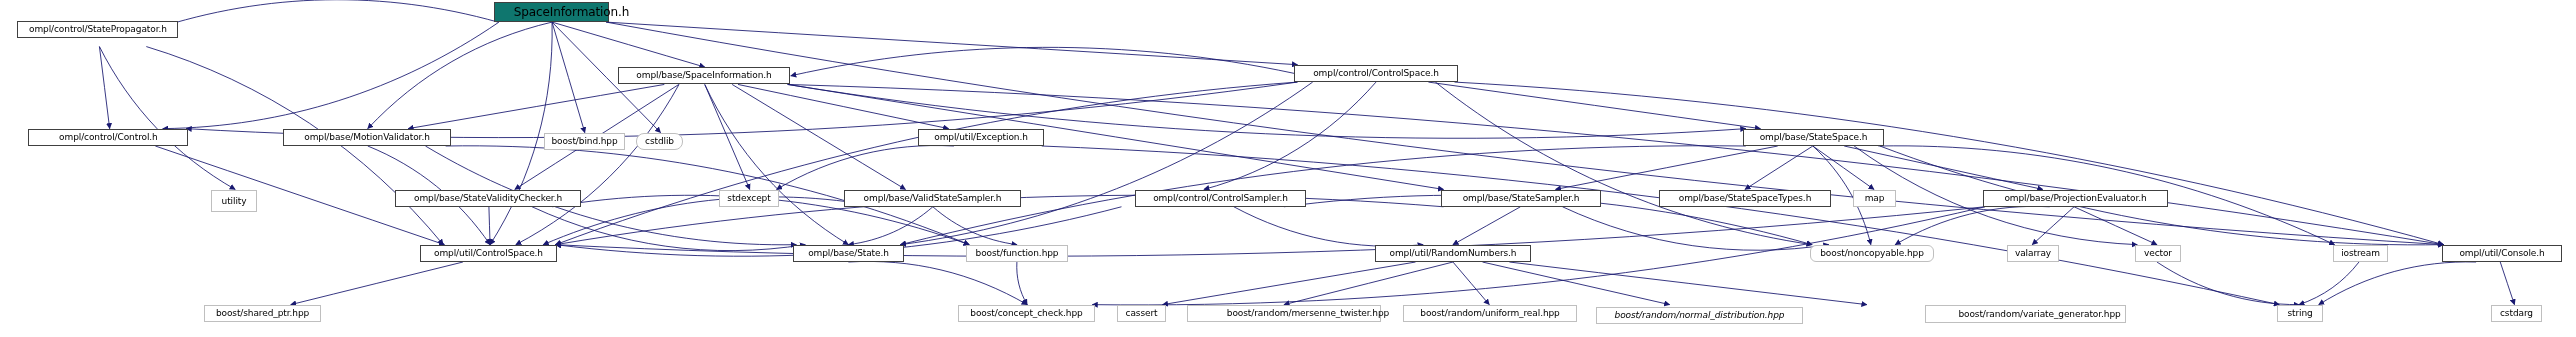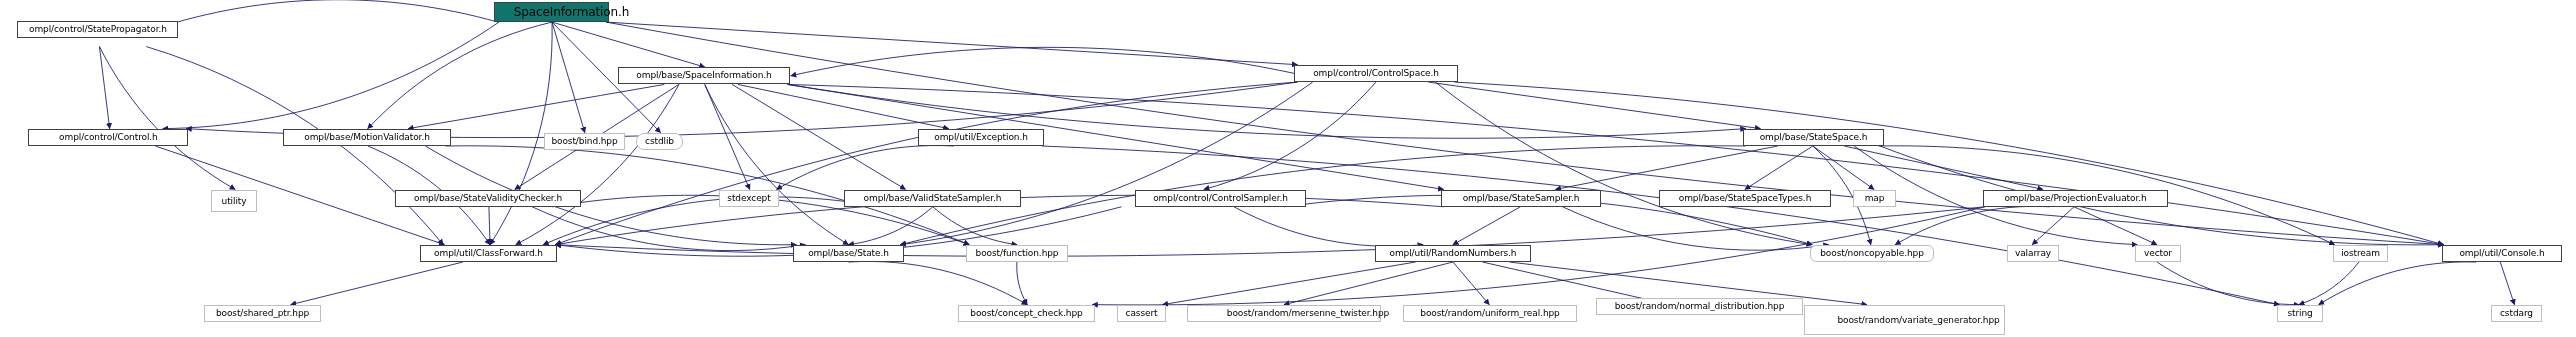--- a/index.html
+++ b/index.html
@@ -160,21 +160,21 @@
       <div class="node strong" style="left: 1659px; top: 190px; width: 172px; height: 17.4px;">
         <span>ompl/base/StateSpaceTypes.h</span>
       </div>
       <div class="node " style="left: 1853px; top: 190px; width: 43px; height: 17.4px;">
         <span>map</span>
       </div>
       <div class="node strong" style="left: 1983px; top: 190px; width: 185px; height: 17.4px;">
         <span>ompl/base/ProjectionEvaluator.h</span>
       </div>
       <div class="node strong" style="left: 420px; top: 245px; width: 137px; height: 17.4px;">
-        <span>ompl/util/ClassForward.h</span>
+        <span>ompl/util/ControlSpace.h</span>
       </div>
       <div class="node strong" style="left: 793px; top: 245px; width: 111px; height: 17.4px;">
         <span>ompl/base/State.h</span>
       </div>
       <div class="node " style="left: 966px; top: 245px; width: 102px; height: 17.4px;">
         <span>boost/function.hpp</span>
       </div>
       <div class="node strong" style="left: 1375px; top: 245px; width: 156px; height: 17.4px;">
         <span>ompl/util/RandomNumbers.h</span>
       </div>
@@ -201,24 +201,24 @@
       </div>
       <div class="node " style="left: 1117px; top: 305px; width: 49px; height: 17.4px;">
         <span>cassert</span>
       </div>
       <div class="node " style="left: 1187px; top: 305px; width: 194px; height: 17.4px; padding-left: 48px;">
         <span>boost/random/mersenne_twister.hpp</span>
       </div>
       <div class="node " style="left: 1403px; top: 305px; width: 174px; height: 17.4px;">
         <span>boost/random/uniform_real.hpp</span>
       </div>
-      <div class="node " style="left: 1596px; top: 298px; width: 207px; height: 17.4px;">
+      <div class="node " style="left: 1596px; top: 307px; width: 207px; height: 17.4px; font-style: italic;">
         <span>boost/random/normal_distribution.hpp</span>
       </div>
-      <div class="node " style="left: 1804px; top: 305px; width: 201px; height: 30px; padding-left: 28px;">
+      <div class="node " style="left: 1925px; top: 305px; width: 201px; height: 18px; padding-left: 28px;">
         <span>boost/random/variate_generator.hpp</span>
       </div>
       <div class="node " style="left: 2277px; top: 305px; width: 46px; height: 17.4px;">
         <span>string</span>
       </div>
       <div class="node " style="left: 2491px; top: 305px; width: 51px; height: 17.4px;">
         <span>cstdarg</span>
       </div>
     </div>
 </div>

